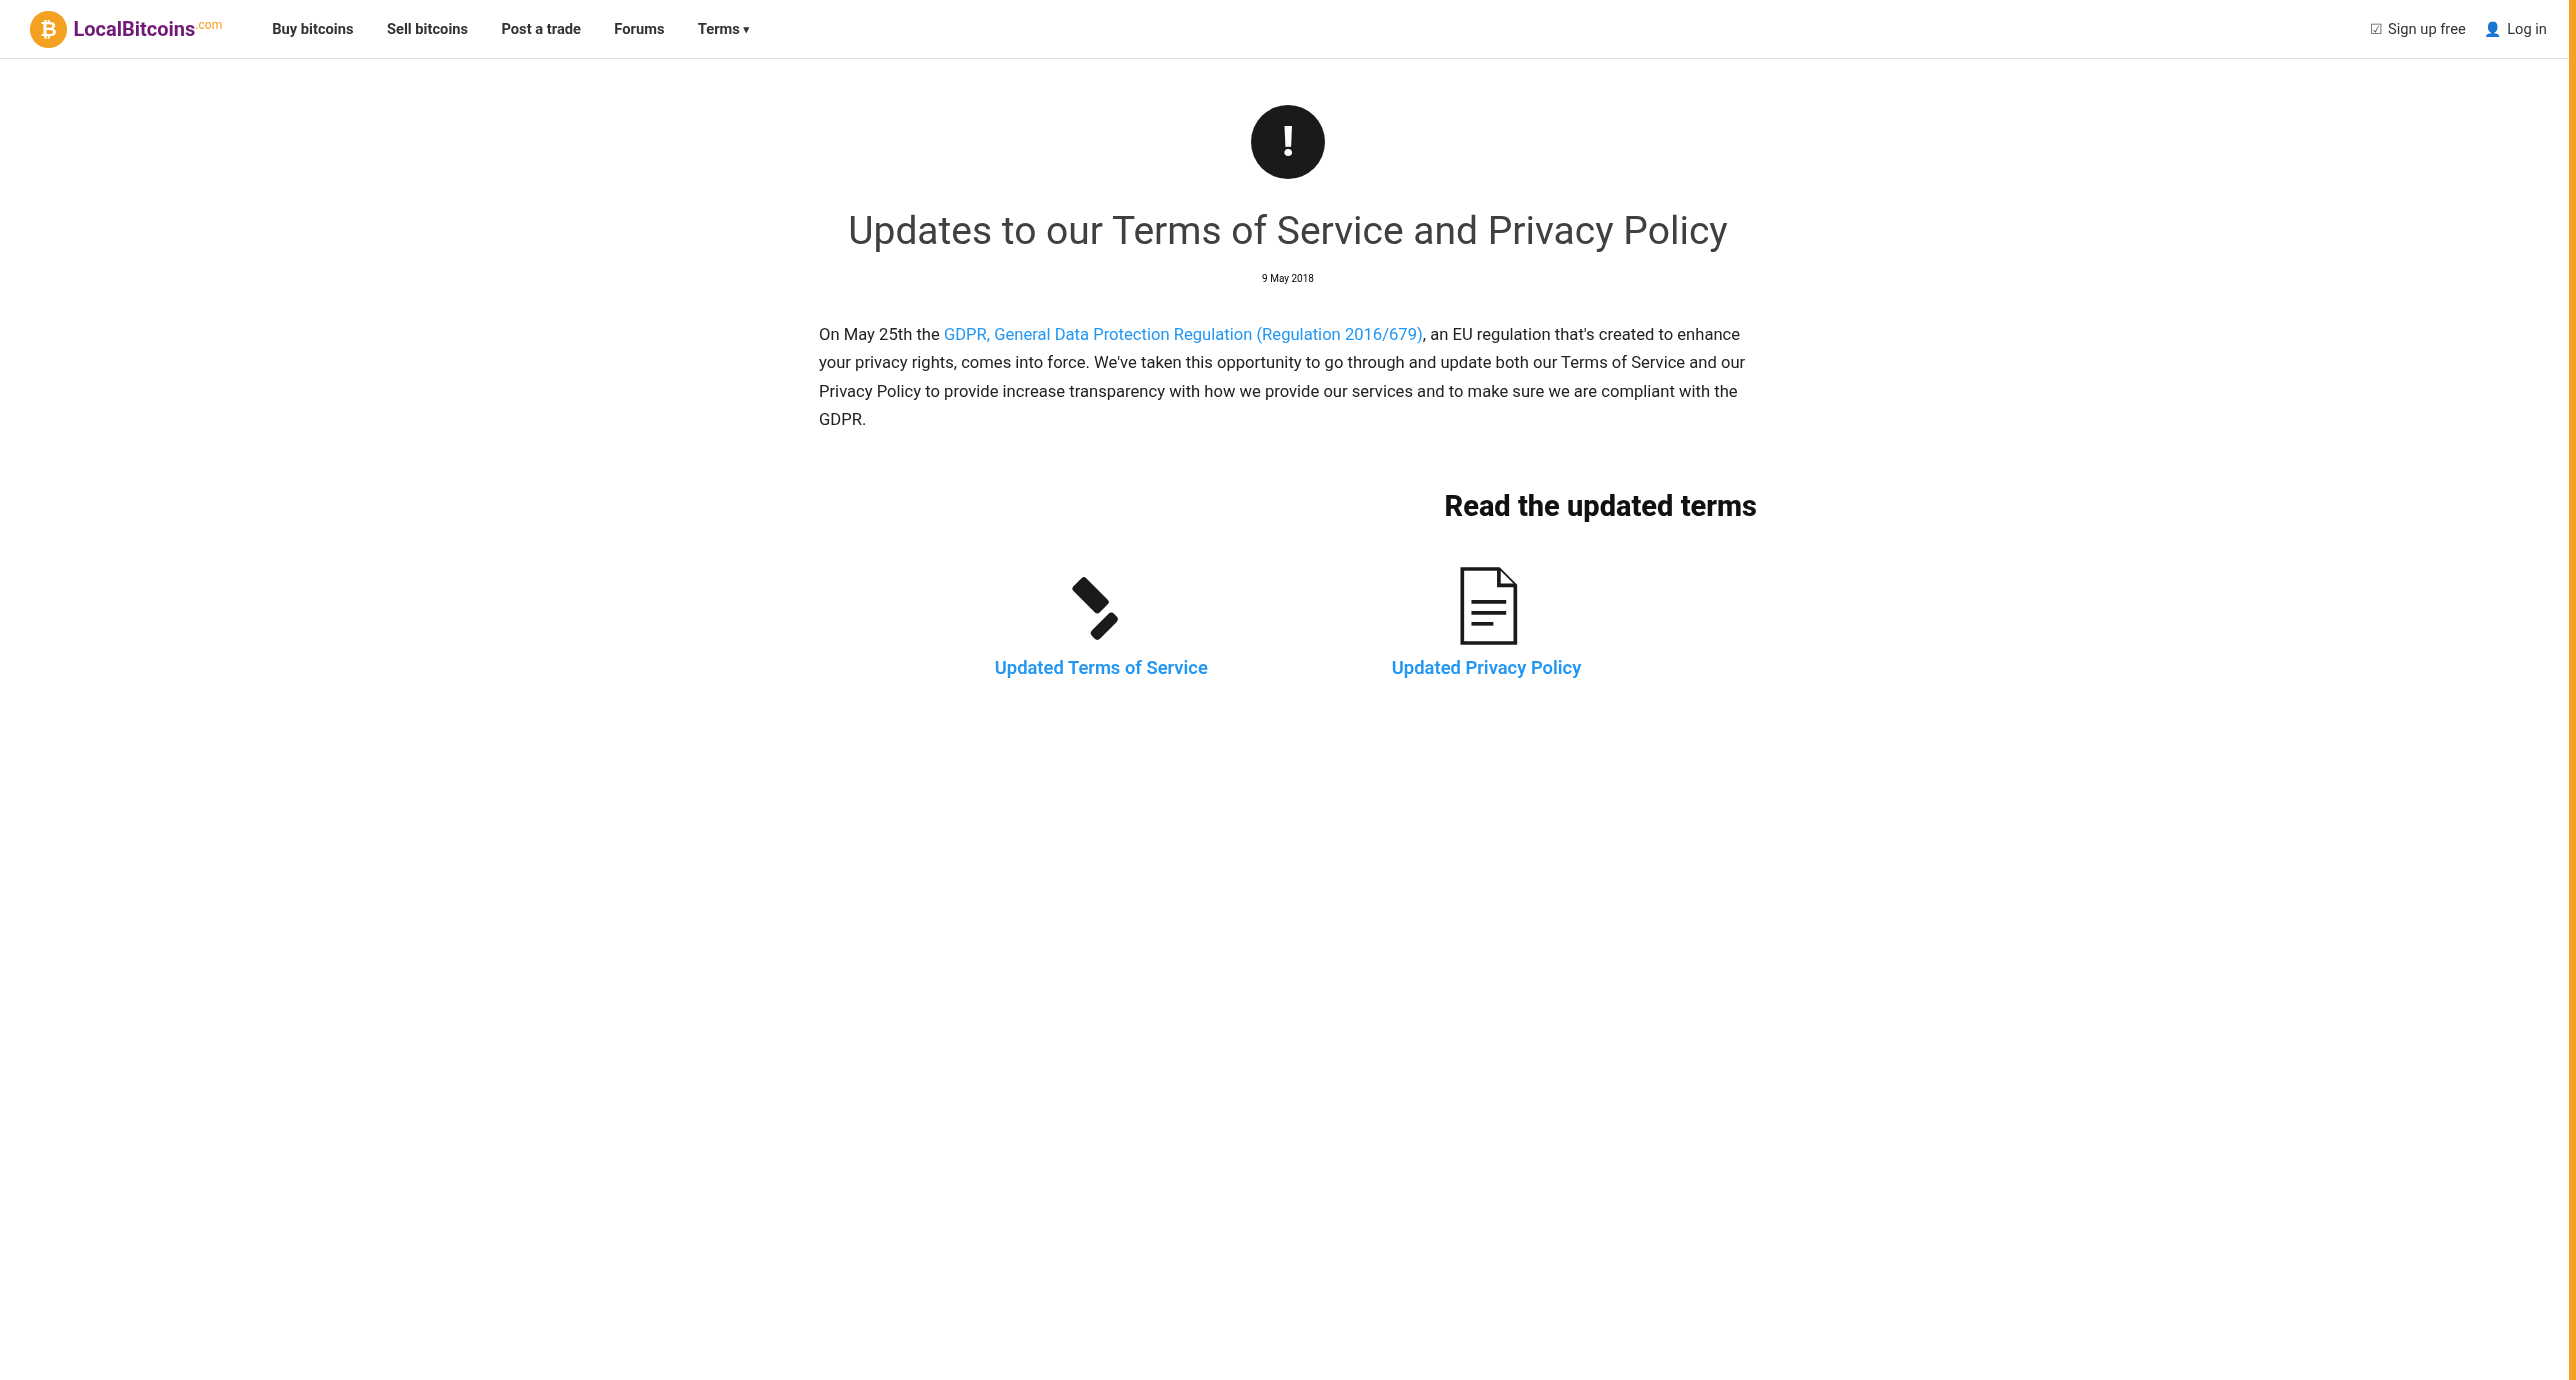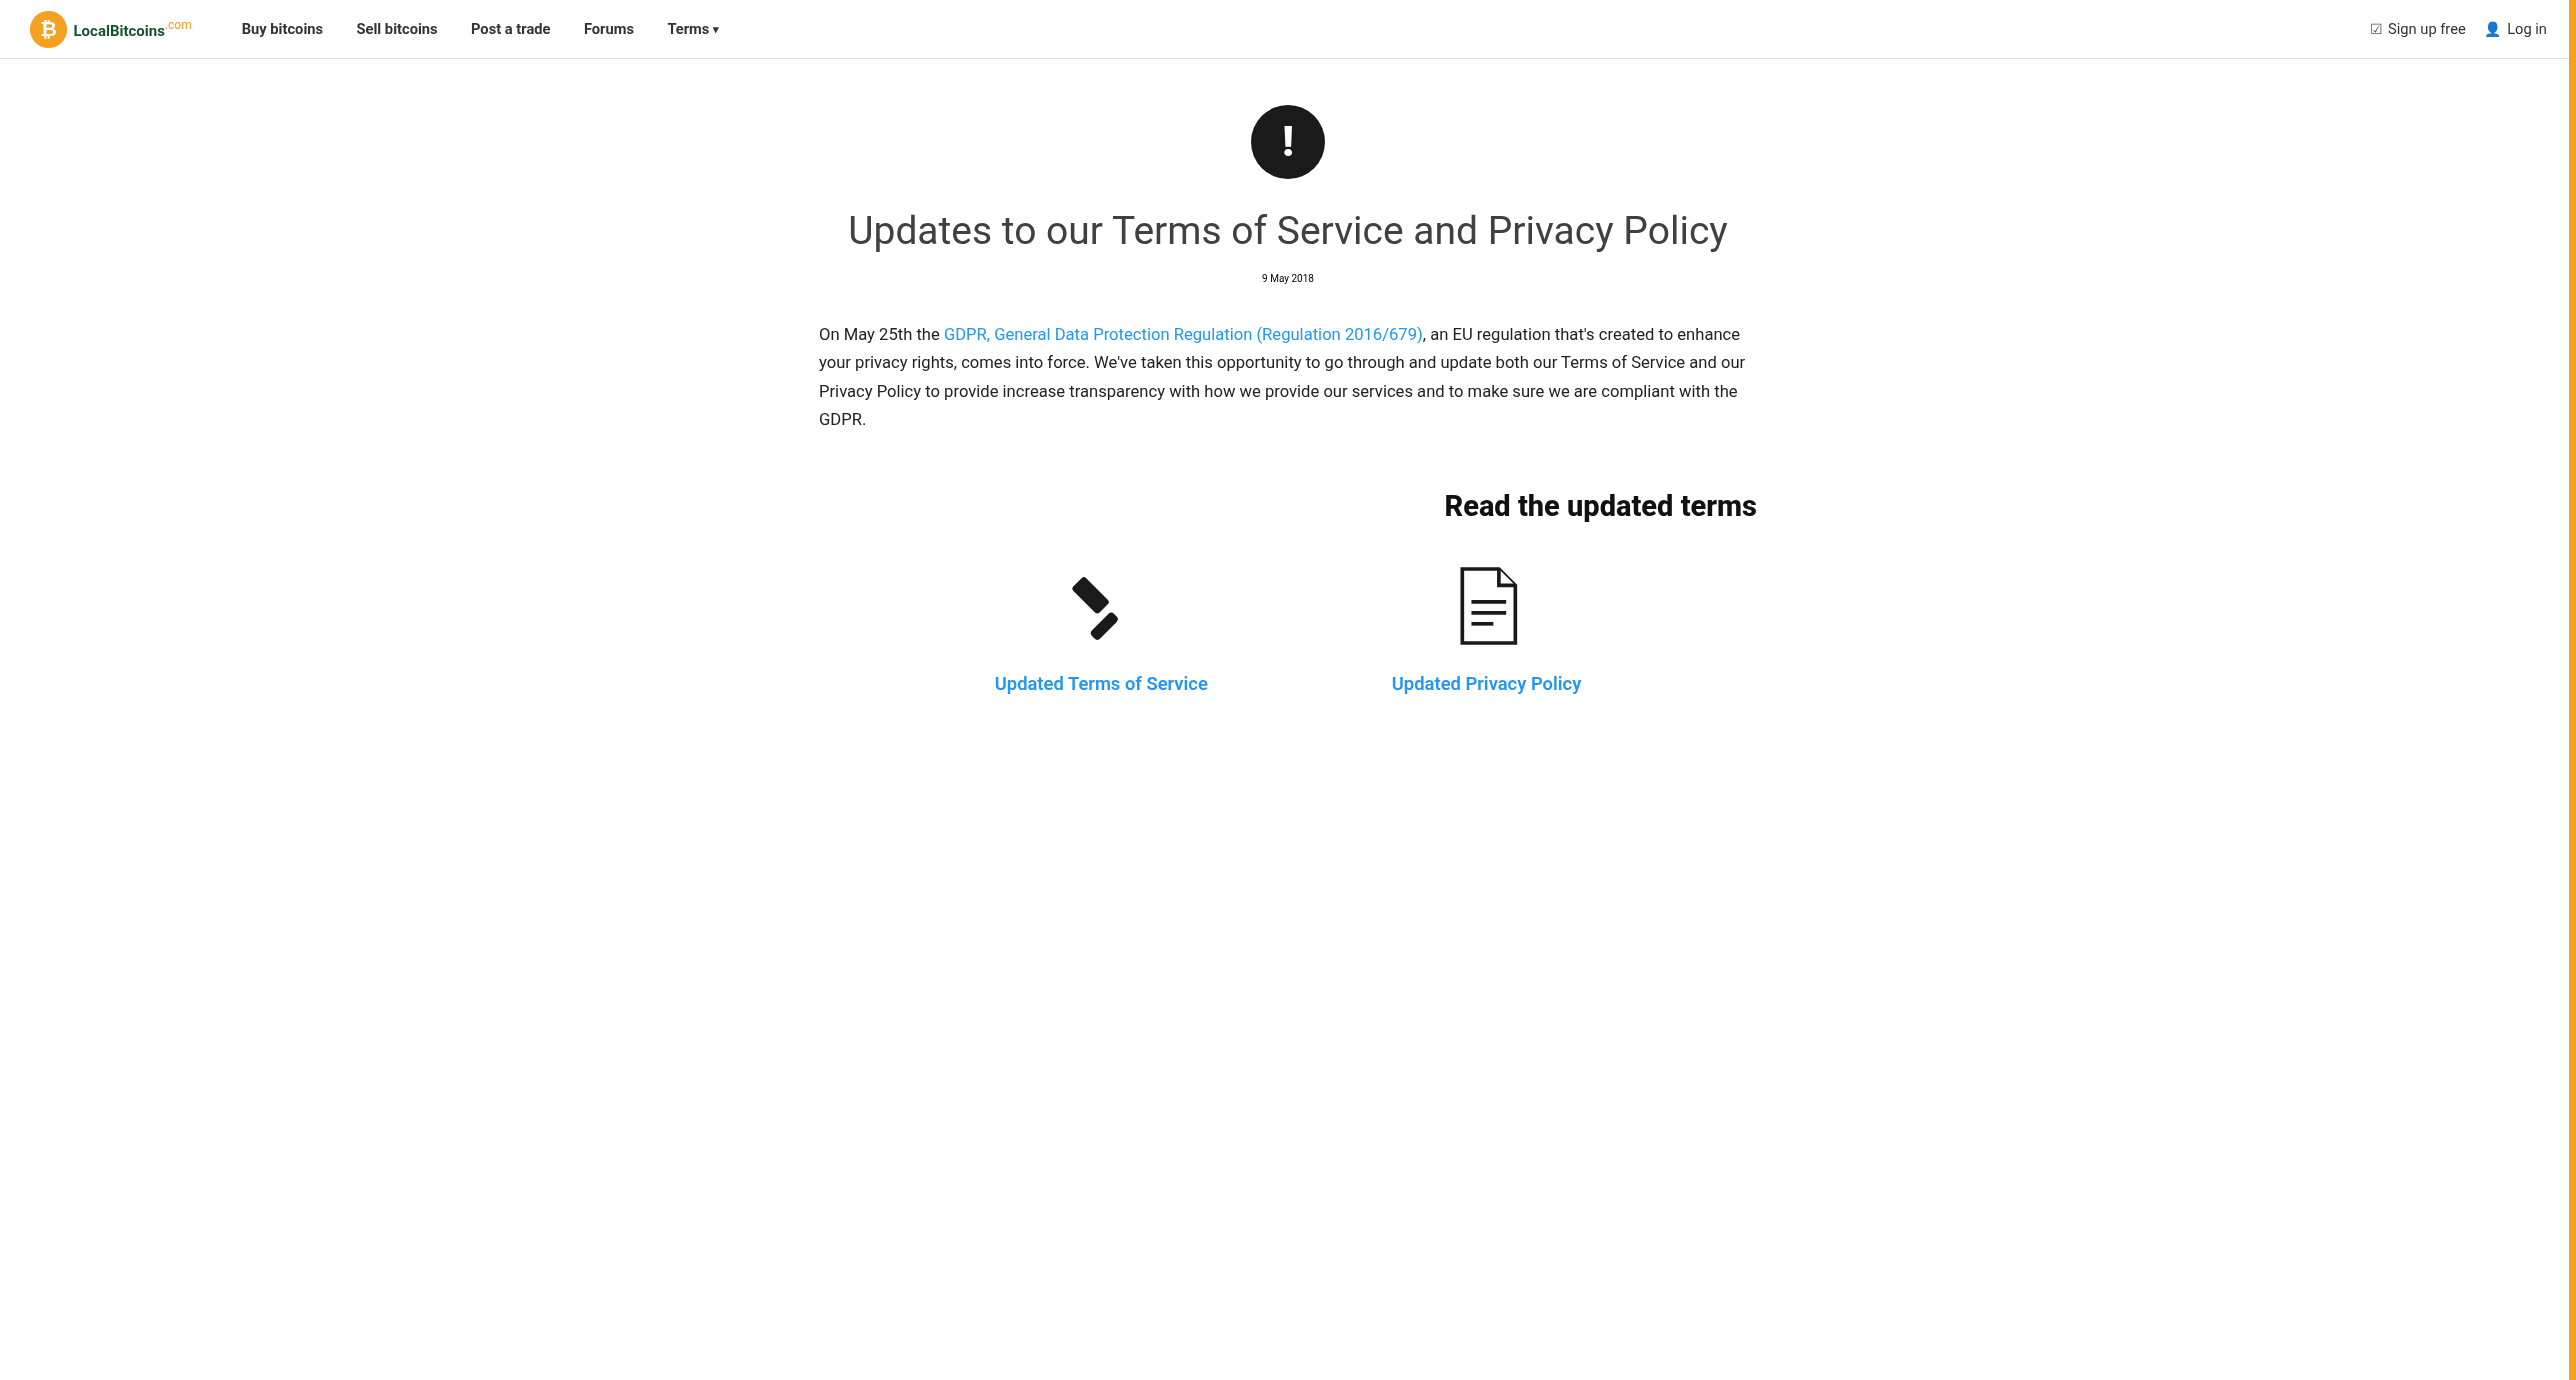--- a/index.html
+++ b/index.html
@@ -166,21 +166,21 @@
       display: flex;
       justify-content: center;
       gap: 184px;
       align-items: flex-start;
     }
 
     .card-item {
       display: flex;
       flex-direction: column;
       align-items: center;
-      gap: 30px;
+      gap: 14px;
       cursor: pointer;
       text-decoration: none;
     }
 
     .card-icon {
       width: 74px;
       height: 74px;
       display: flex;
       align-items: center;
       justify-content: center;
@@ -201,21 +201,21 @@
 <nav class="navbar">
   <a class="navbar-brand" href="#">
 
     <svg class="logo-icon" viewBox="0 0 42 42" xmlns="http://www.w3.org/2000/svg" style="font-size:18px">
       <circle cx="21" cy="21" r="20" fill="#f4a020"></circle>
       <path d="M21 2 L22 4 L26 3 L27 6 L24 7 L25 10 L29 9 L30 12 L26 13 L30 17 L28 19 L24 15 L23 19 L27 20 L27 24 L23 23 L22 28 L19 28 L20 23 L16 24 L16 28 L13 27 L14 23 L11 22 L12 19 L15 20 L14 15 L11 16 L10 13 L14 12 L13 9 L16 8 L17 12 L19 11 L18 7 L21 6 Z" fill="none"></path>
 
       <text x="21" y="28" text-anchor="middle" font-size="22" font-weight="900" fill="#fff" font-family="Arial">₿</text>
     </svg>
     <span>
-      <span style="color:#14532d; font-size:15px; font-weight:700;">LocalBitcoins</span><span style="color:#f4a020; font-size:12px; vertical-align:super;">.com</span>
+      <span style="color:#701a75; font-size:20px; font-weight:700;">LocalBitcoins</span><span style="color:#f4a020; font-size:12px; vertical-align:super;">.com</span>
     </span>
   </a>
 
   <div class="nav-links">
     <a class="nav-link" href="#">Buy bitcoins</a>
     <a class="nav-link" href="#">Sell bitcoins</a>
     <a class="nav-link" href="#">Post a trade</a>
     <a class="nav-link" href="#">Forums</a>
     <a class="nav-link" href="#">
       <span>Terms</span>

